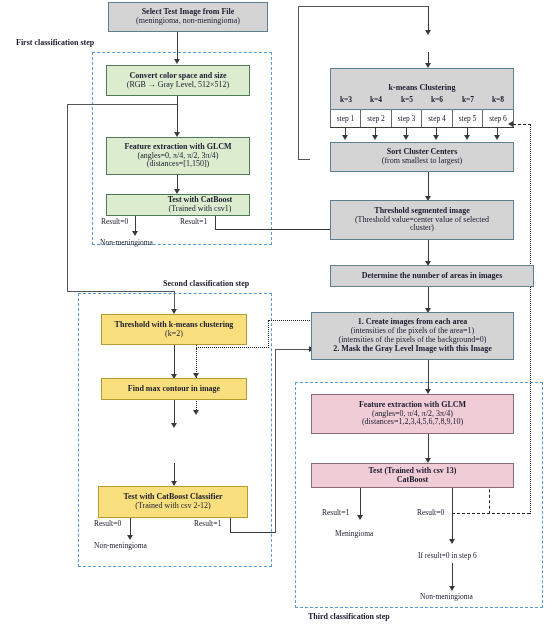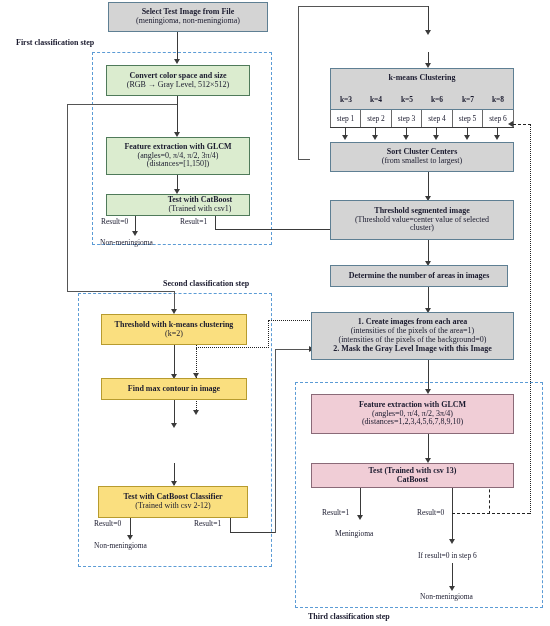--- a/index.html
+++ b/index.html
@@ -209,21 +209,21 @@
   </div>
 
   <div class="free lbl" style="left:94px;top:519px;">Result=0</div>
   <div class="free lbl" style="left:194px;top:519px;">Result=1</div>
   <div class="free lbl" style="left:94px;top:541px;">Non-meningioma</div>
 
   <div class="box plain" style="left:354px;top:37px;width:148px;height:15px;font-size:8px;margin-top:48px;">
     <div class="l1">NLM Filter</div>
   </div>
 
-  <div class="box gray" style="left:330px;top:68px;width:184px;height:42px;font-size:8px;justify-content:flex-start;padding-top:5px;">
+  <div class="box gray" style="left:330px;top:68px;width:184px;height:42px;font-size:8px;justify-content:flex-start;padding-top:15px;">
     <div class="l1">k-means Clustering</div>
   </div>
   <div class="kcell" style="left:332px;top:95px;width:28px;">k=3</div>
   <div class="kcell" style="left:362px;top:95px;width:28px;">k=4</div>
   <div class="kcell" style="left:393px;top:95px;width:28px;">k=5</div>
   <div class="kcell" style="left:423px;top:95px;width:28px;">k=6</div>
   <div class="kcell" style="left:454px;top:95px;width:28px;">k=7</div>
   <div class="kcell" style="left:484px;top:95px;width:28px;">k=8</div>
 
   <div class="stepcell" style="left:331px;top:114px;width:29px;">step 1</div>
@@ -237,21 +237,21 @@
     <div class="l1">Sort Cluster Centers</div>
     <div class="l2">(from smallest to largest)</div>
   </div>
 
   <div class="box gray" style="left:330px;top:200px;width:184px;height:40px;font-size:8px;">
     <div class="l1">Threshold segmented image</div>
     <div class="l2">(Threshold value=center value of selected</div>
     <div class="l3">cluster)</div>
   </div>
 
-  <div class="box gray" style="left:330px;top:265px;width:178px;height:22px;font-size:8px;">
+  <div class="box gray" style="left:330px;top:265px;width:204px;height:22px;font-size:8px;">
     <div class="l1">Determine the number of areas in images</div>
   </div>
 
   <div class="box gray" style="left:311px;top:312px;width:203px;height:48px;font-size:8px;">
     <div class="l1">1. Create images from each area</div>
     <div class="l2">(intensities of the pixels of the area=1)</div>
     <div class="l3">(intensities of the pixels of the background=0)</div>
     <div class="l4" style="font-weight:bold;">2. Mask the Gray Level Image with this Image</div>
   </div>
 

